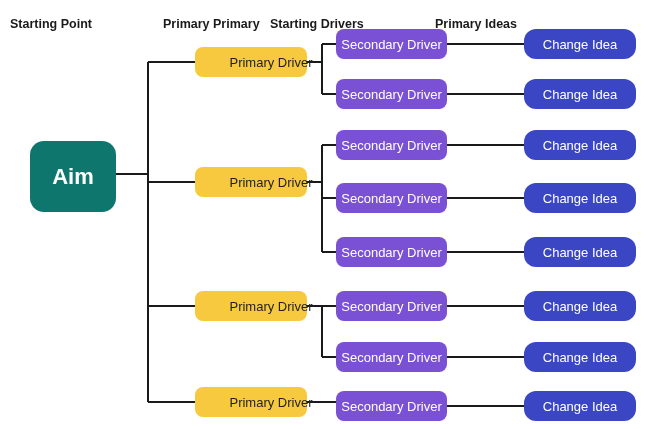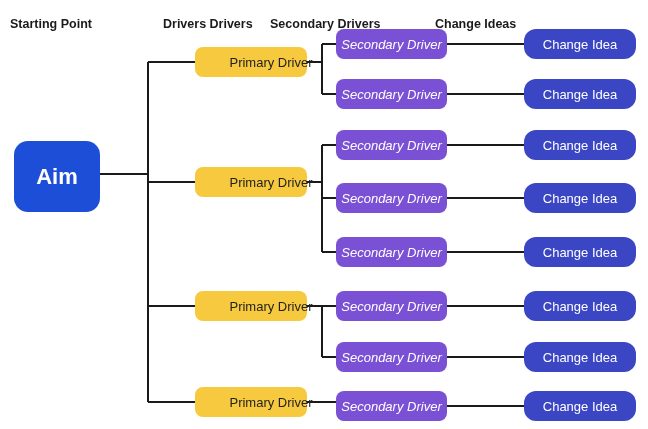--- a/index.html
+++ b/index.html
@@ -59,21 +59,20 @@
     left: 195px;
     width: 112px; height: 30px;
     color: #1f1f1f;
     padding-left: 40px;
   }
 
   .sd-node {
     left: 336px;
     width: 111px; height: 30px;
     color: #ffffff;
-    font-style: italic;
   }
 
   .ci-node {
     left: 524px;
     width: 112px; height: 30px;
     color: #ffffff;
     border-radius: 12px;
   }
 </style>
 </head>
@@ -113,25 +112,25 @@
     <line x1="447" y1="94" x2="524" y2="94"></line>
     <line x1="447" y1="145" x2="524" y2="145"></line>
     <line x1="447" y1="198" x2="524" y2="198"></line>
     <line x1="447" y1="252" x2="524" y2="252"></line>
     <line x1="447" y1="306" x2="524" y2="306"></line>
     <line x1="447" y1="357" x2="524" y2="357"></line>
     <line x1="447" y1="406" x2="524" y2="406"></line>
   </svg>
 
   <div class="col-header" style="left:10px">Starting Point</div>
-  <div class="col-header" style="left:163px">Drivers Drivers</div>
-  <div class="col-header" style="left:270px">Secondary Drivers</div>
-  <div class="col-header" style="left:435px">Change Ideas</div>
+  <div class="col-header" style="left:163px">Primary Primary</div>
+  <div class="col-header" style="left:270px">Starting Drivers</div>
+  <div class="col-header" style="left:435px">Primary Ideas</div>
 
-  <div class="node aim-node" style="background-color: #1d4ed8;">Aim</div>
+  <div class="node aim-node" style="background-color: #0f766e; margin-left: 16px;">Aim</div>
 
   <div class="node pd-node" style="top: 47px; background-color: rgb(247, 201, 63);">Primary Driver</div>
   <div class="node pd-node" style="top: 167px; background-color: rgb(247, 201, 63);">Primary Driver</div>
   <div class="node pd-node" style="top: 291px; background-color: rgb(247, 201, 63);">Primary Driver</div>
   <div class="node pd-node" style="top: 387px; background-color: rgb(247, 201, 63);">Primary Driver</div>
 
   <div class="node sd-node" style="top: 29px; background-color: rgb(122, 80, 212);">Secondary Driver</div>
   <div class="node sd-node" style="top: 79px; background-color: rgb(122, 80, 212);">Secondary Driver</div>
   <div class="node sd-node" style="top: 130px; background-color: rgb(122, 80, 212);">Secondary Driver</div>
   <div class="node sd-node" style="top: 183px; background-color: rgb(122, 80, 212);">Secondary Driver</div>

